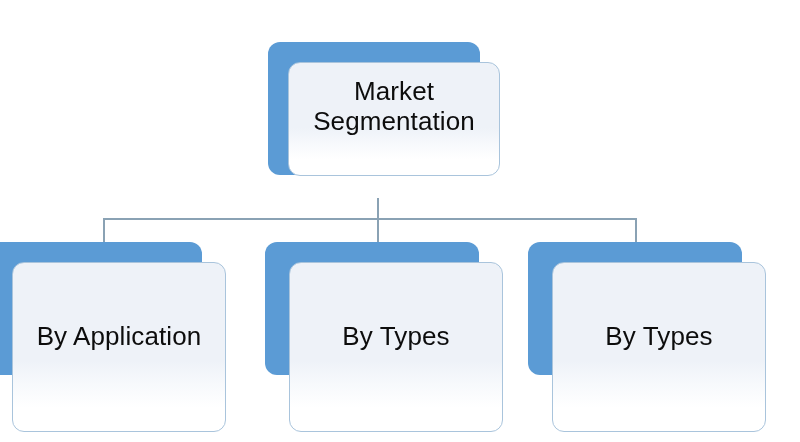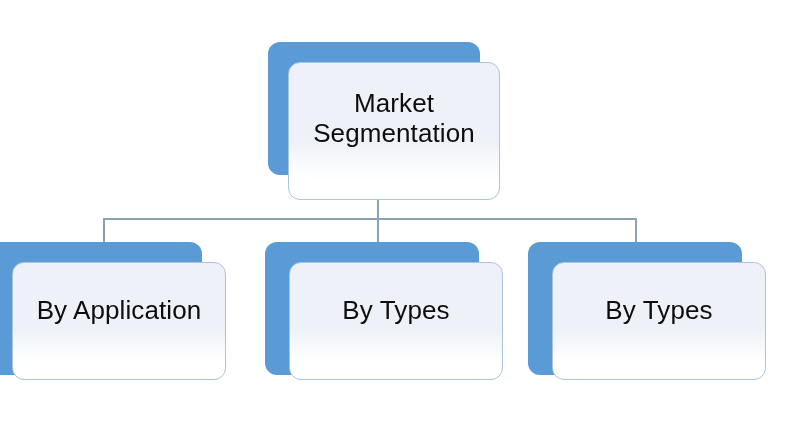--- a/index.html
+++ b/index.html
@@ -64,27 +64,27 @@
     color: #0d0d0d;
     text-align: center;
     line-height: 1.16;
     white-space: pre-line;
     letter-spacing: 0.1px;
   }
 
   
   #node-root { left: 268px; top: 42px; width: 232px; height: 158px; }
   #node-root .node-back  { width: 212px; height: 133px; }
-  #node-root .node-front { left: 20px; top: 20px; width: 212px; height: 138px; }
+  #node-root .node-front { left: 20px; top: 20px; width: 212px; height: 114px; }
   #node-root .node-label { font-size: 26px; padding-bottom: 26px; }
 
   
   .node-child { top: 242px; width: 238px; height: 158px; }
   .node-child .node-back  { width: 214px; height: 133px; }
-  .node-child .node-front { left: 24px; top: 20px; width: 214px; height: 118px; }
+  .node-child .node-front { left: 24px; top: 20px; width: 214px; height: 170px; }
   .node-child .node-label { font-size: 26px; padding-bottom: 22px; }
 
   #node-application { left: -12px; }
   #node-types       { left: 265px; padding-left: 16px; }
   #node-region      { left: 528px; }
 
   
   #conn-root-down { left: 377px; top: 198px;  width: 2px;  height: 22px; }
   #conn-bar       { left: 103px; top: 218px;  width: 534px; height: 2px; }
   #conn-drop-left { left: 103px; top: 218px;  width: 2px;  height: 26px; }

